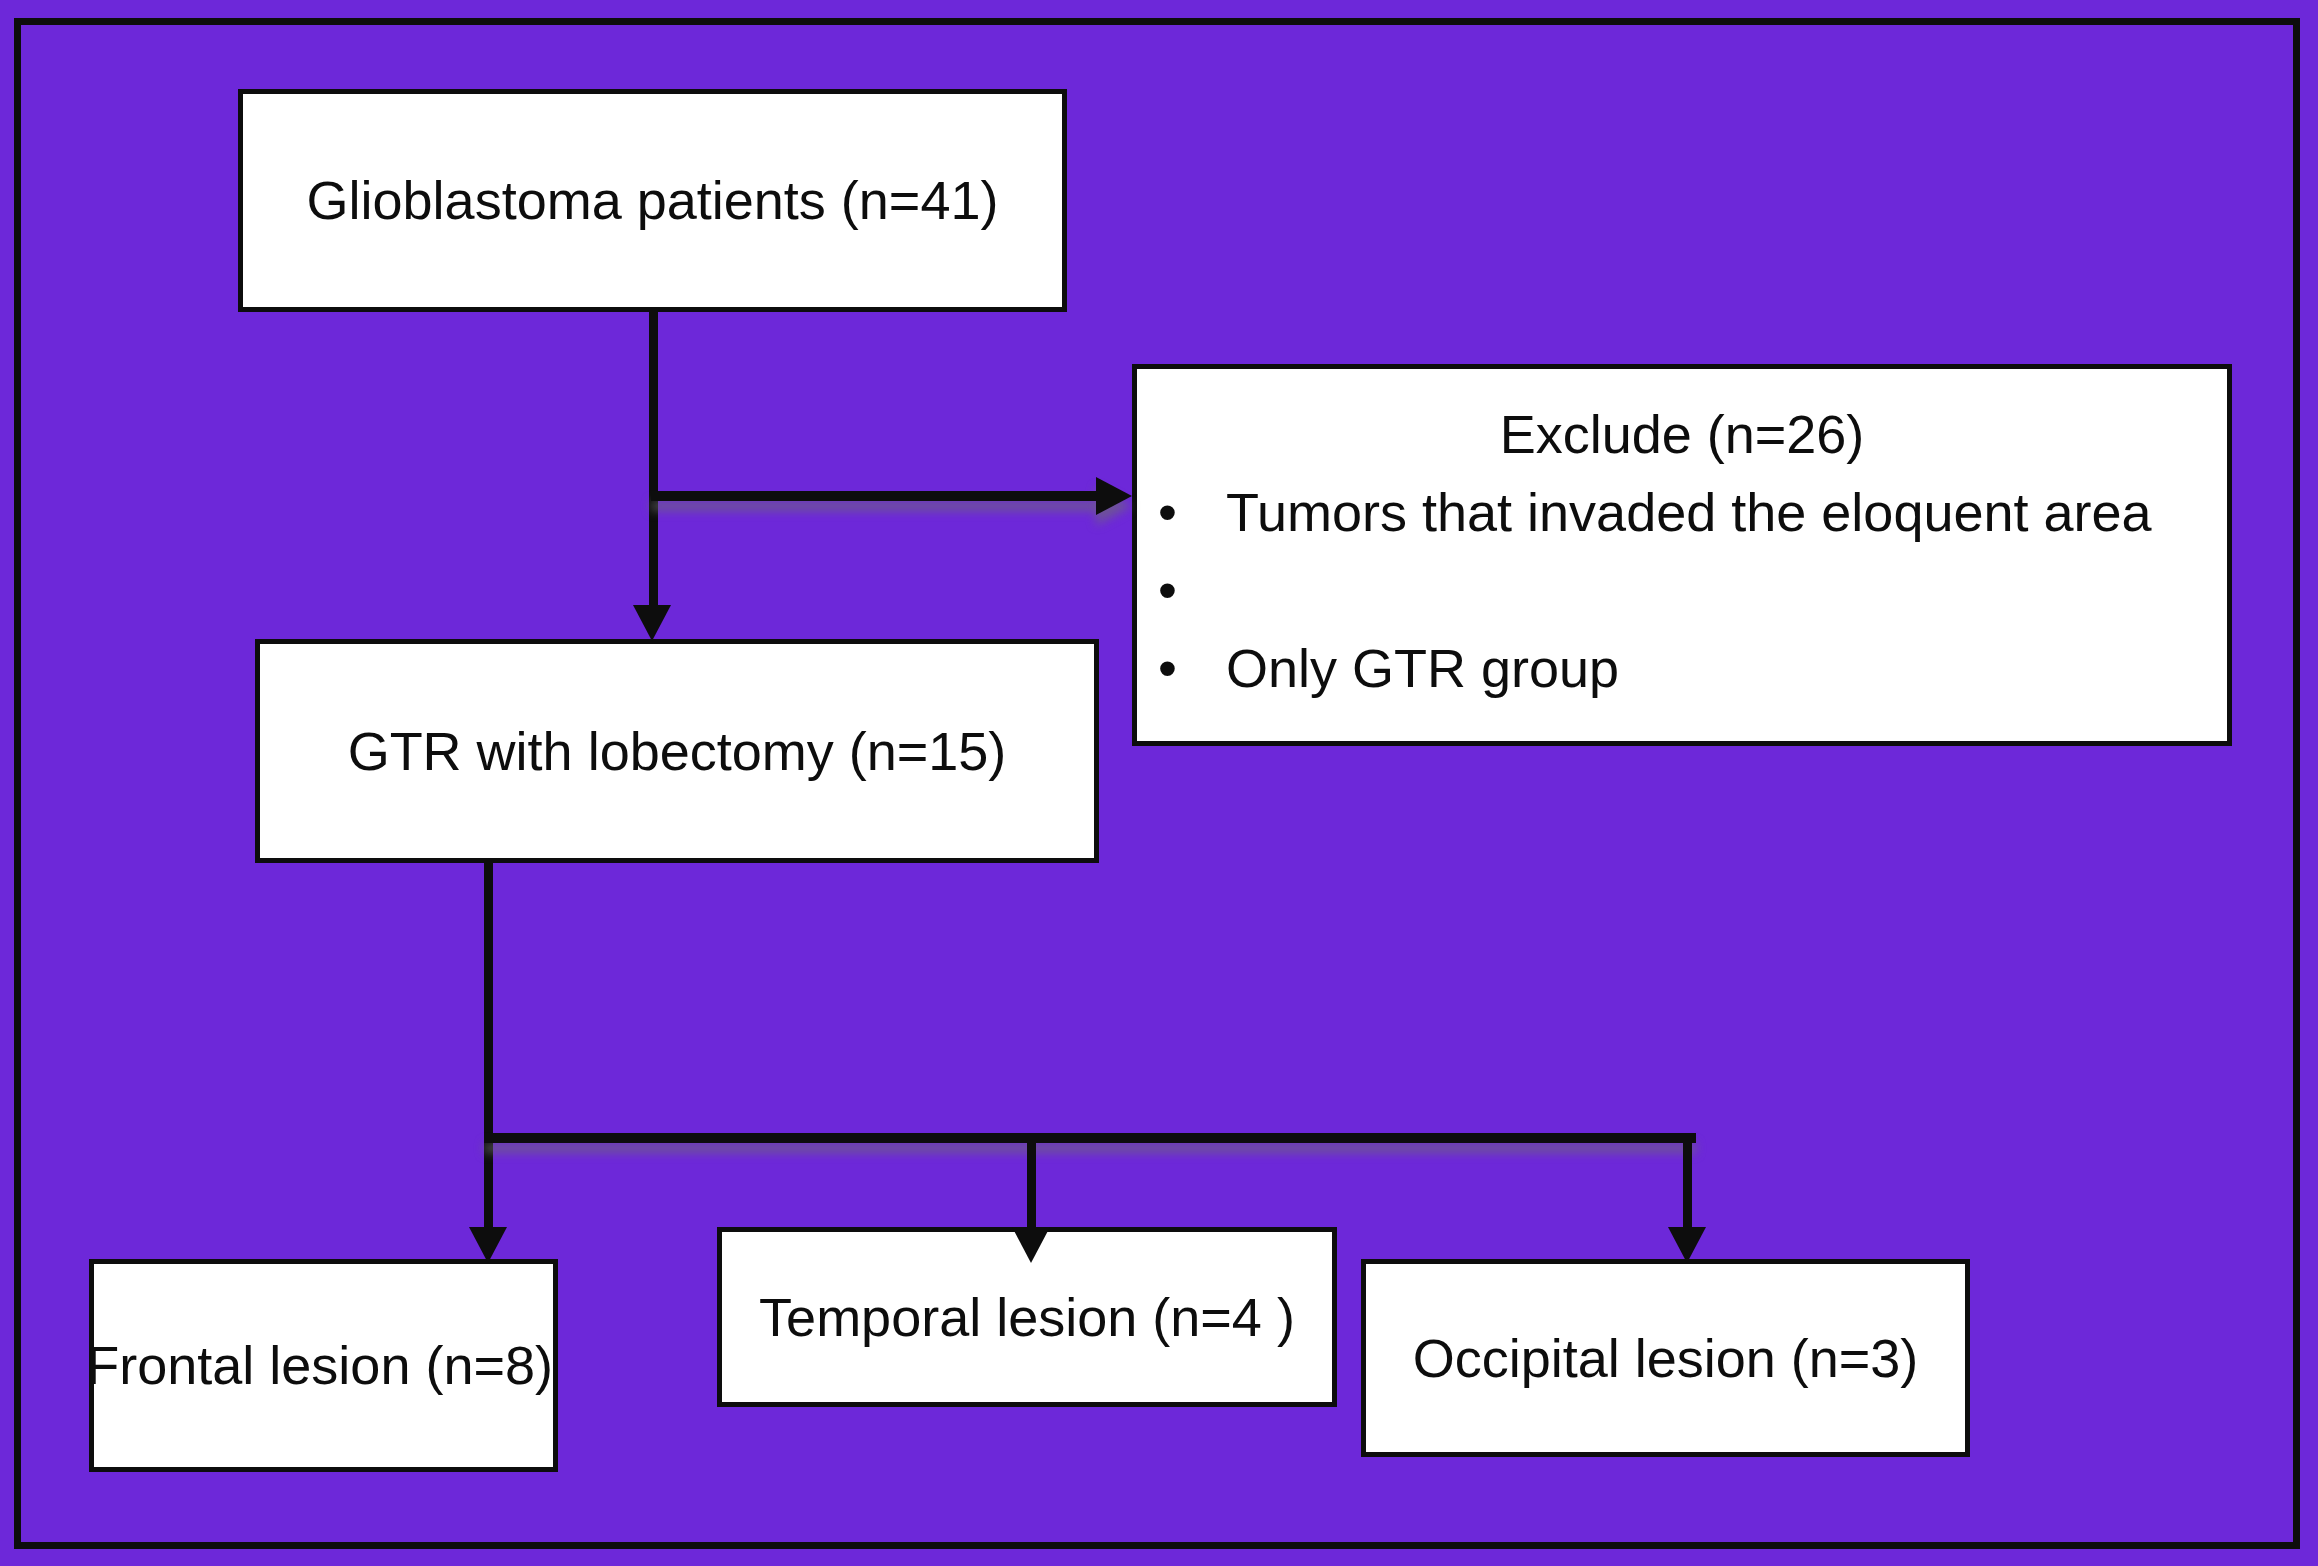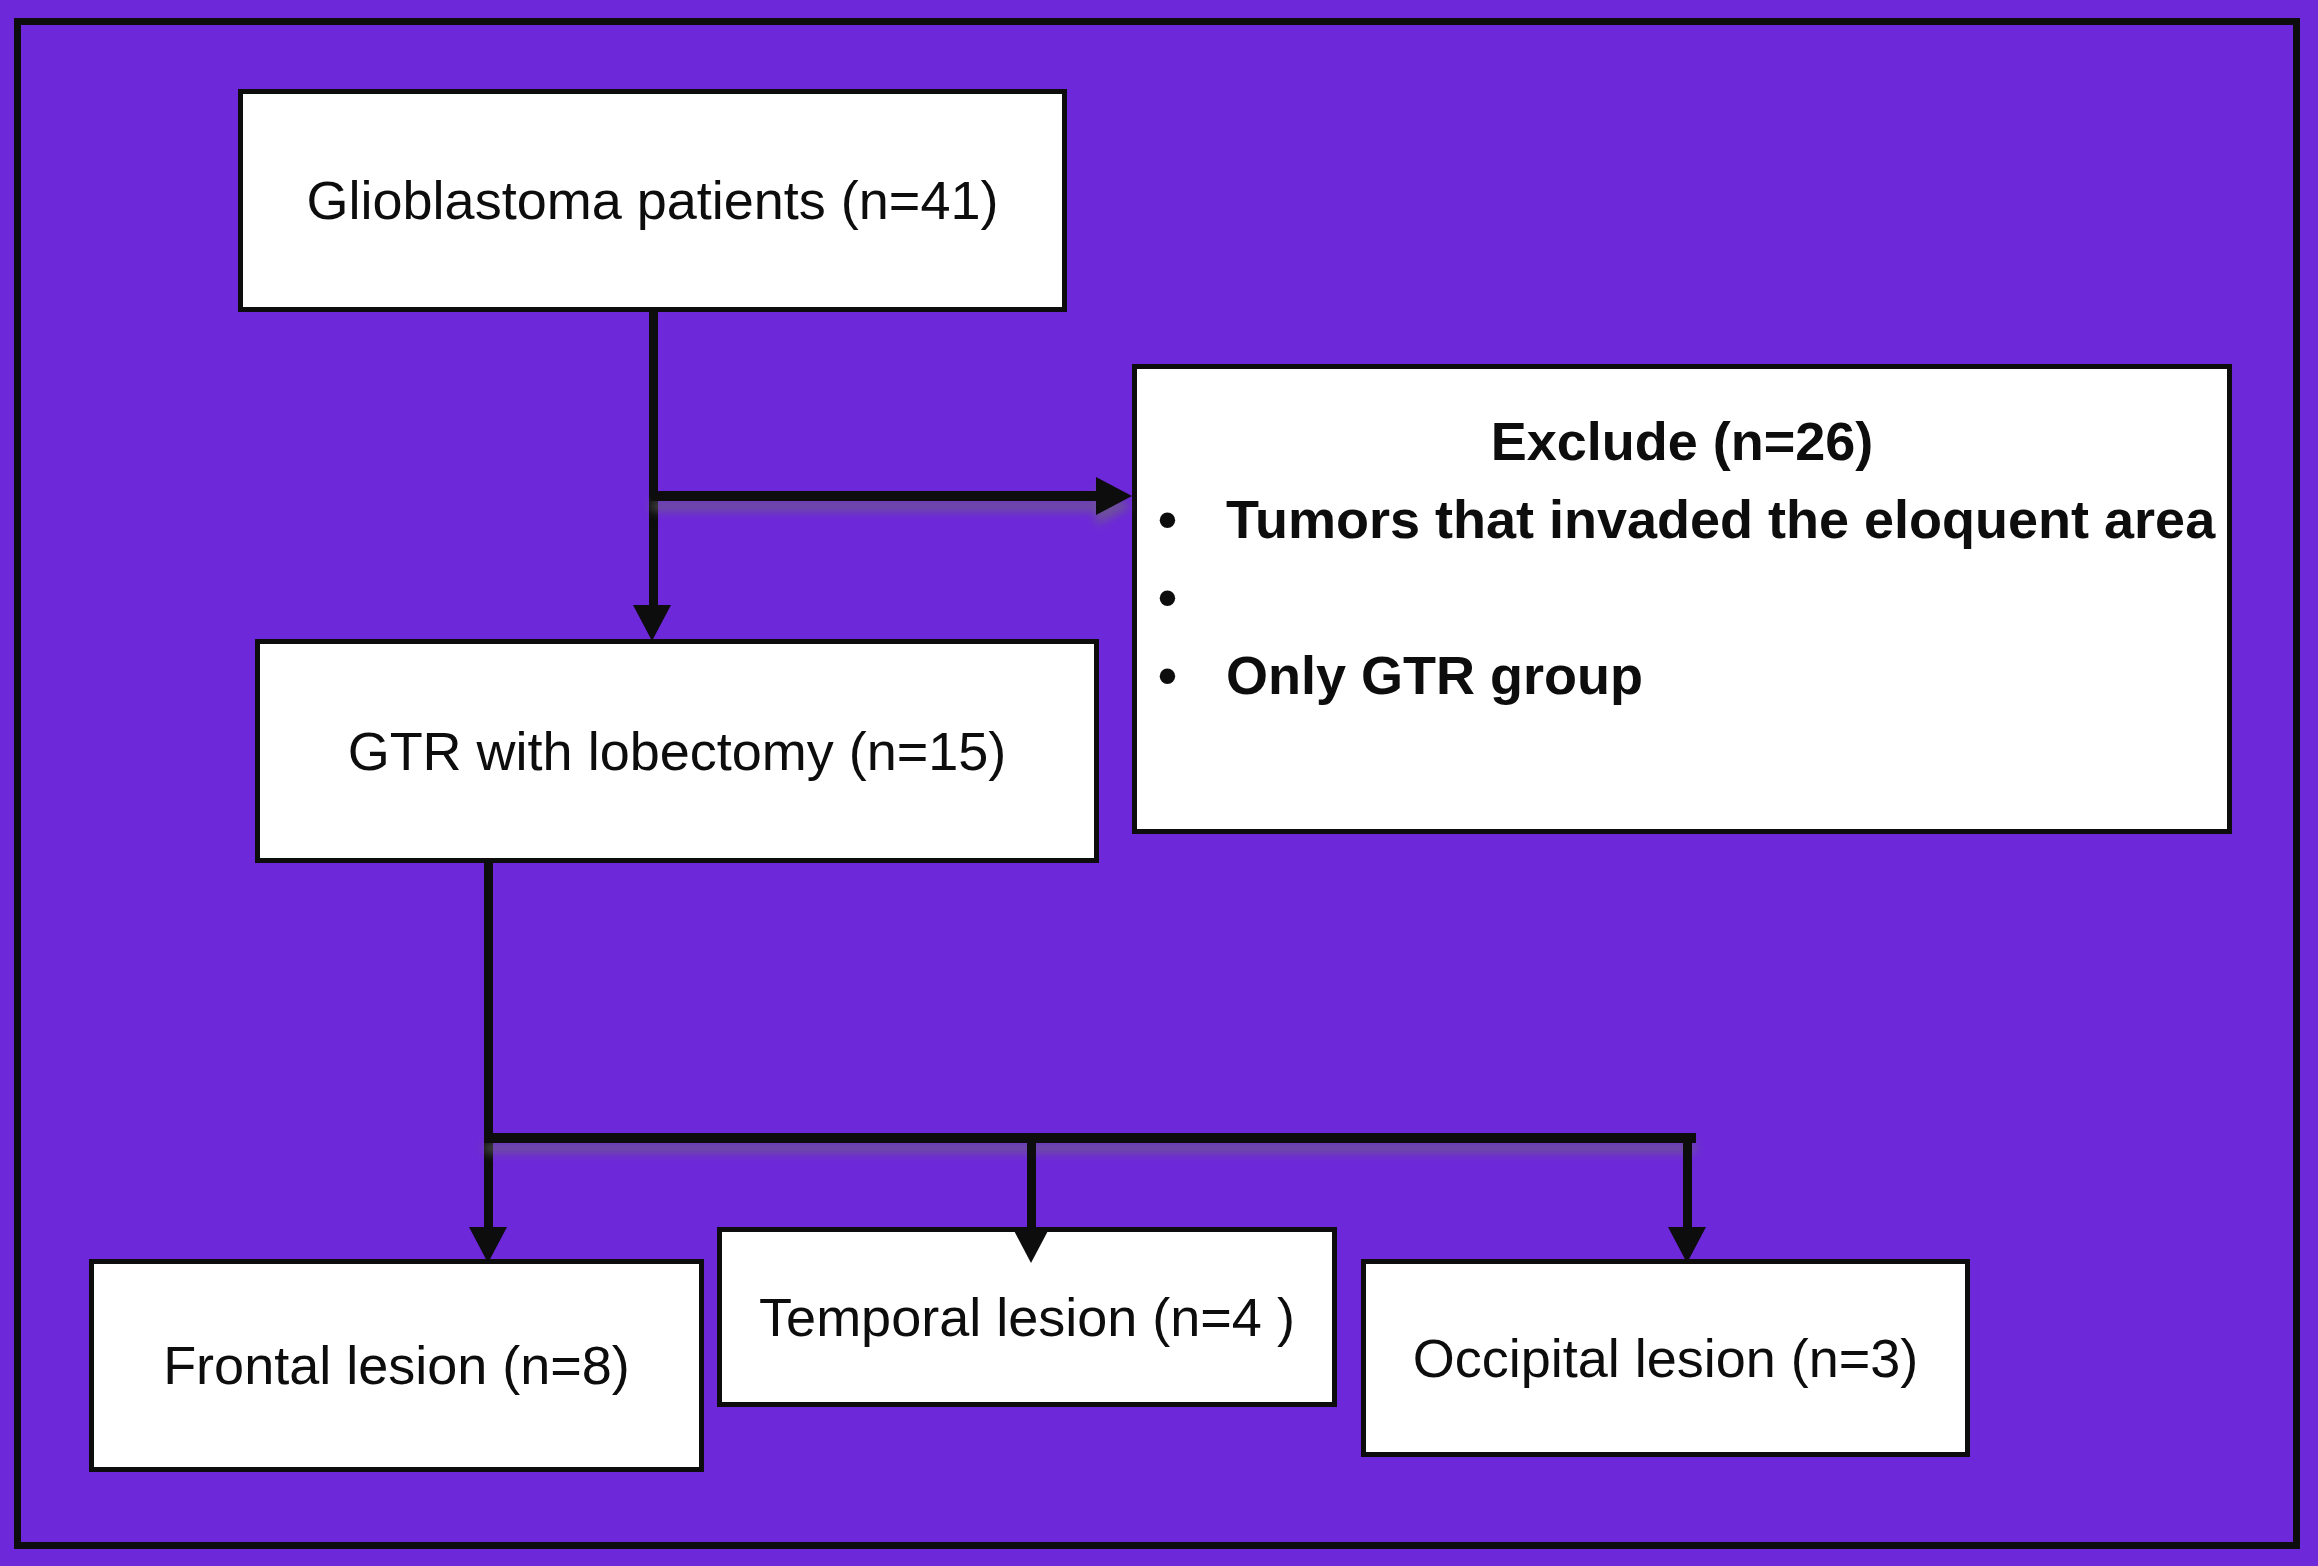--- a/index.html
+++ b/index.html
@@ -38,23 +38,23 @@
     line-height: 1.2;
     white-space: nowrap;
   }
   .label-box {
     display: flex;
     align-items: center;
     justify-content: center;
     text-align: center;
   }
   #box-top      { left: 238px;  top: 89px;   width: 829px;  height: 223px; }
-  #box-exclude  { left: 1132px; top: 364px;  width: 1100px; height: 470px; padding-top: 33px; font-weight: bold; }
+  #box-exclude  { left: 1132px; top: 364px;  width: 1100px; height: 382px; padding-top: 26px; }
   #box-gtr      { left: 255px;  top: 639px;  width: 844px;  height: 224px; }
-  #box-frontal  { left: 89px;   top: 1259px; width: 615px;  height: 213px; }
+  #box-frontal  { left: 89px;   top: 1259px; width: 469px;  height: 213px; justify-content: flex-end; }
   #box-temporal { left: 717px;  top: 1227px; width: 620px;  height: 180px; text-align: center; }
   #box-occipital{ left: 1361px; top: 1259px; width: 609px;  height: 198px; }
 
   .exclude-title {
     text-align: center;
     line-height: 78px;
   }
   .bullet-row {
     display: flex;
     align-items: baseline;

